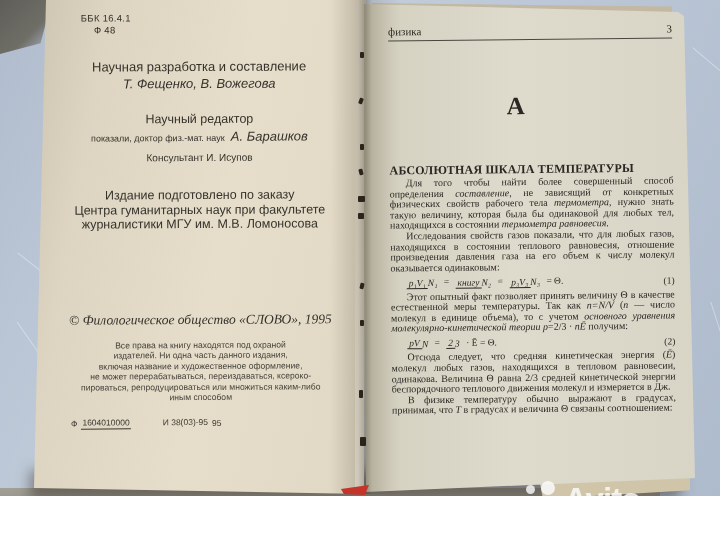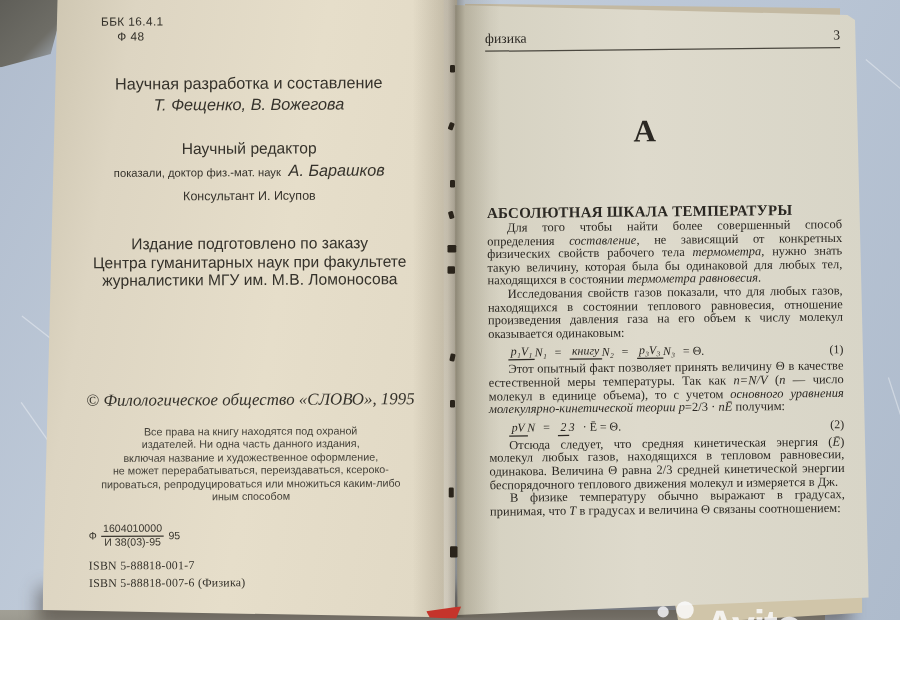--- a/index.html
+++ b/index.html
@@ -50,21 +50,21 @@
   .lp .editor{position:absolute;left:0;top:112px;width:100%;text-align:center;}
   .lp .editor .t{font-size:12.5px;}
   .lp .editor .row{margin-top:3px;font-size:9px;}
   .lp .editor .name{font-size:13px;font-style:italic;text-align:right;}
   .lp .consultant{position:absolute;left:0;top:152px;width:100%;text-align:center;font-size:10px;}
   .lp .order{position:absolute;left:0;top:188px;width:100%;text-align:center;font-size:12.5px;line-height:14.5px;}
   .lp .copy{position:absolute;left:0;top:312px;width:100%;text-align:center;
             font-family:"Liberation Serif",serif;font-style:italic;font-size:13.5px;}
   .lp .rights{position:absolute;left:0;top:340px;width:100%;text-align:center;font-size:8.6px;line-height:10.4px;color:#45423a;}
   .lp .code{position:absolute;left:36px;top:418px;font-size:8.5px;display:flex;align-items:center;color:#3a372f;}
-  .lp .code .fr{display:inline-flex;flex-direction:column;text-align:center;margin:0 4px;line-height:9.5px;}
+  .lp .code .fr{display:inline-flex;flex-direction:row;text-align:center;margin:0 4px;line-height:9.5px;gap:32px;}
   .lp .code .fr .n{border-bottom:1px solid #3a372f;padding:0 1px;}
   .lp .isbn{position:absolute;left:36px;top:447px;font-size:9.5px;line-height:13.5px;
             font-family:"Liberation Serif",serif;letter-spacing:.2px;}
   
   .rp{position:absolute;left:390px;top:24px;width:284px;color:#2b2823;transform:rotate(-.6deg);}
   .rp .hdr{display:flex;justify-content:space-between;align-items:baseline;font-size:11px;
            border-bottom:1.4px solid #4a473f;padding-bottom:3px;}
   .rp .letter{text-align:center;font-size:25px;font-weight:bold;margin:52px 30px 0 0;}
   .rp .title{margin-top:42px;font-size:12px;font-weight:bold;letter-spacing:.2px;}
   .rp p{margin:0;font-size:10px;line-height:10.6px;text-align:justify;text-indent:16px;}
@@ -139,24 +139,20 @@
       <div>иным способом</div>
     </div>
     <div class="code">
       <span>Ф</span>
       <span class="fr">
         <span class="n">1604010000</span>
         <span>И 38(03)-95</span>
       </span>
       <span>95</span>
     </div>
-    <div class="isbn">
-      <div>ISBN 5-88818-001-7</div>
-      <div>ISBN 5-88818-007-6 (Физика)</div>
-    </div>
   </div>
 
   <div class="rp">
     <div class="hdr">
       <span>физика</span>
       <span>3</span>
     </div>
     <div class="letter">А</div>
     <div class="title">АБСОЛЮТНАЯ ШКАЛА ТЕМПЕРАТУРЫ</div>
 

